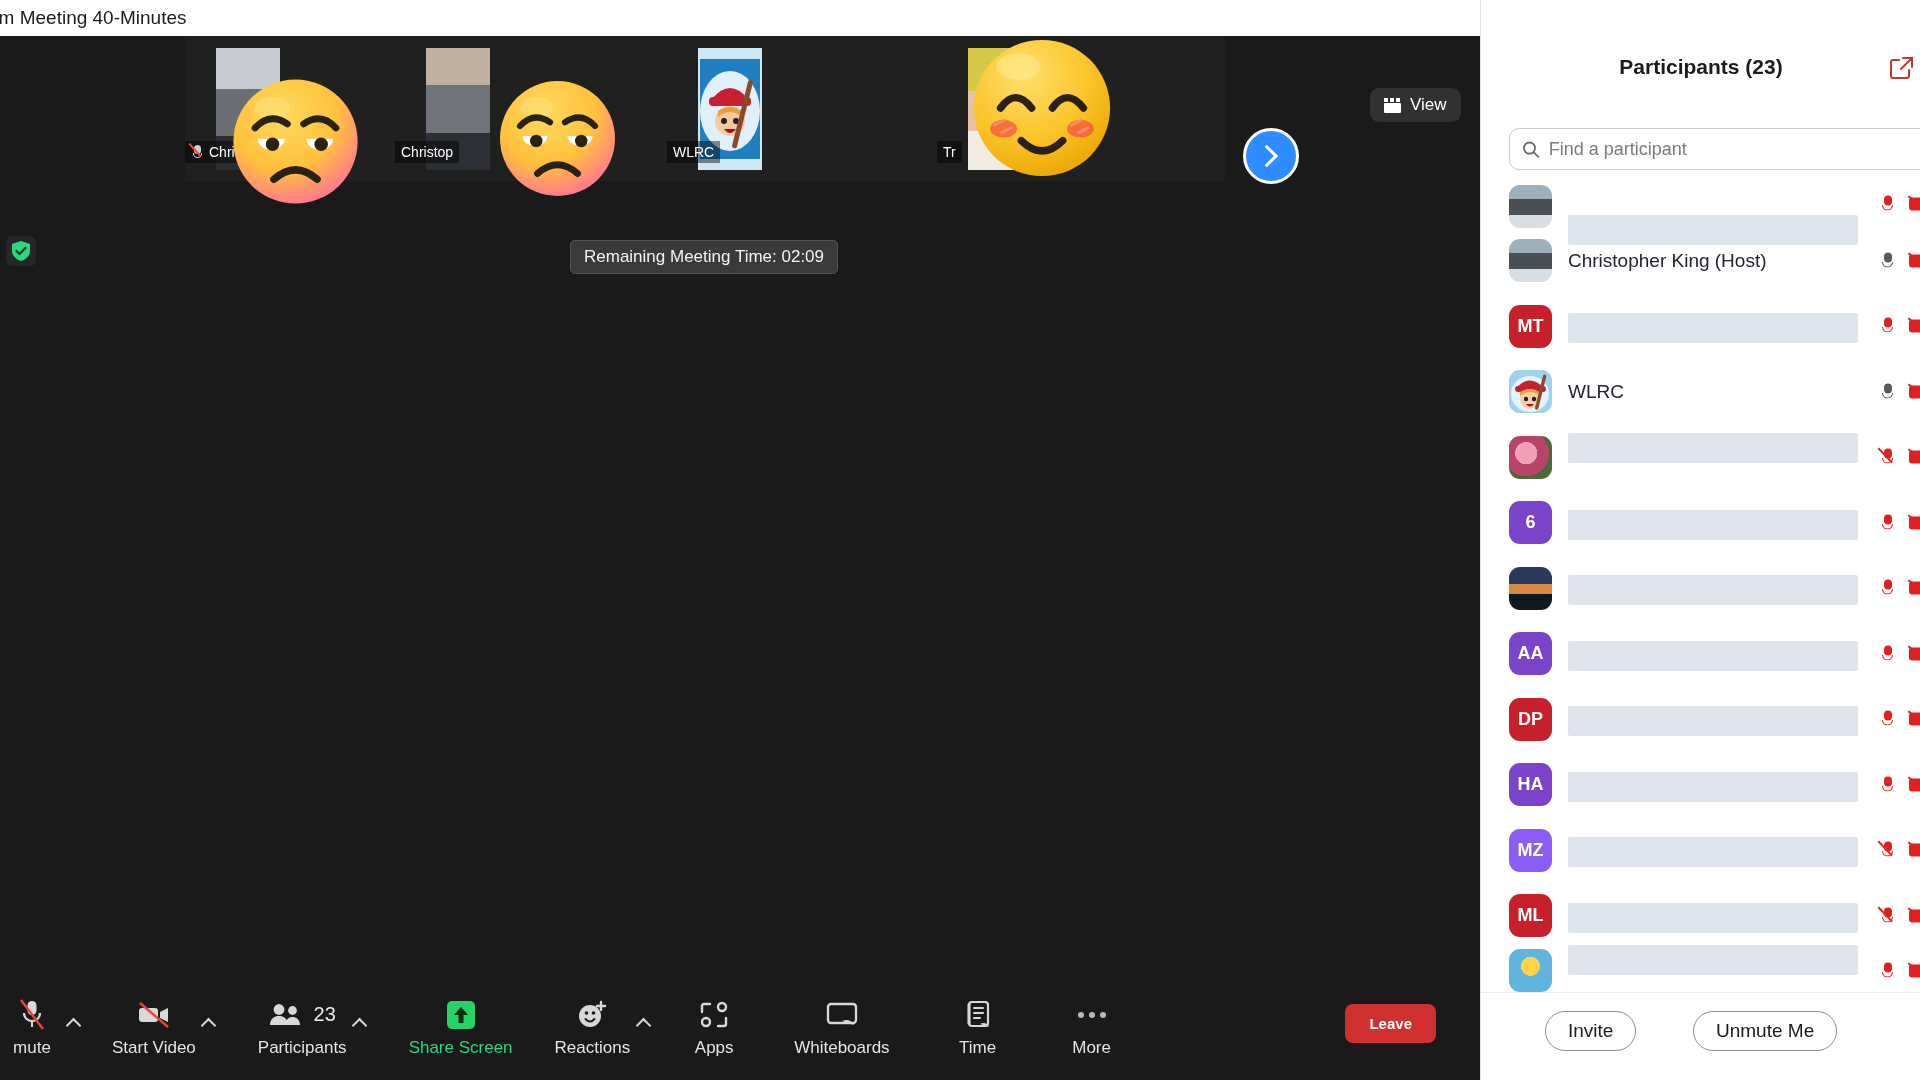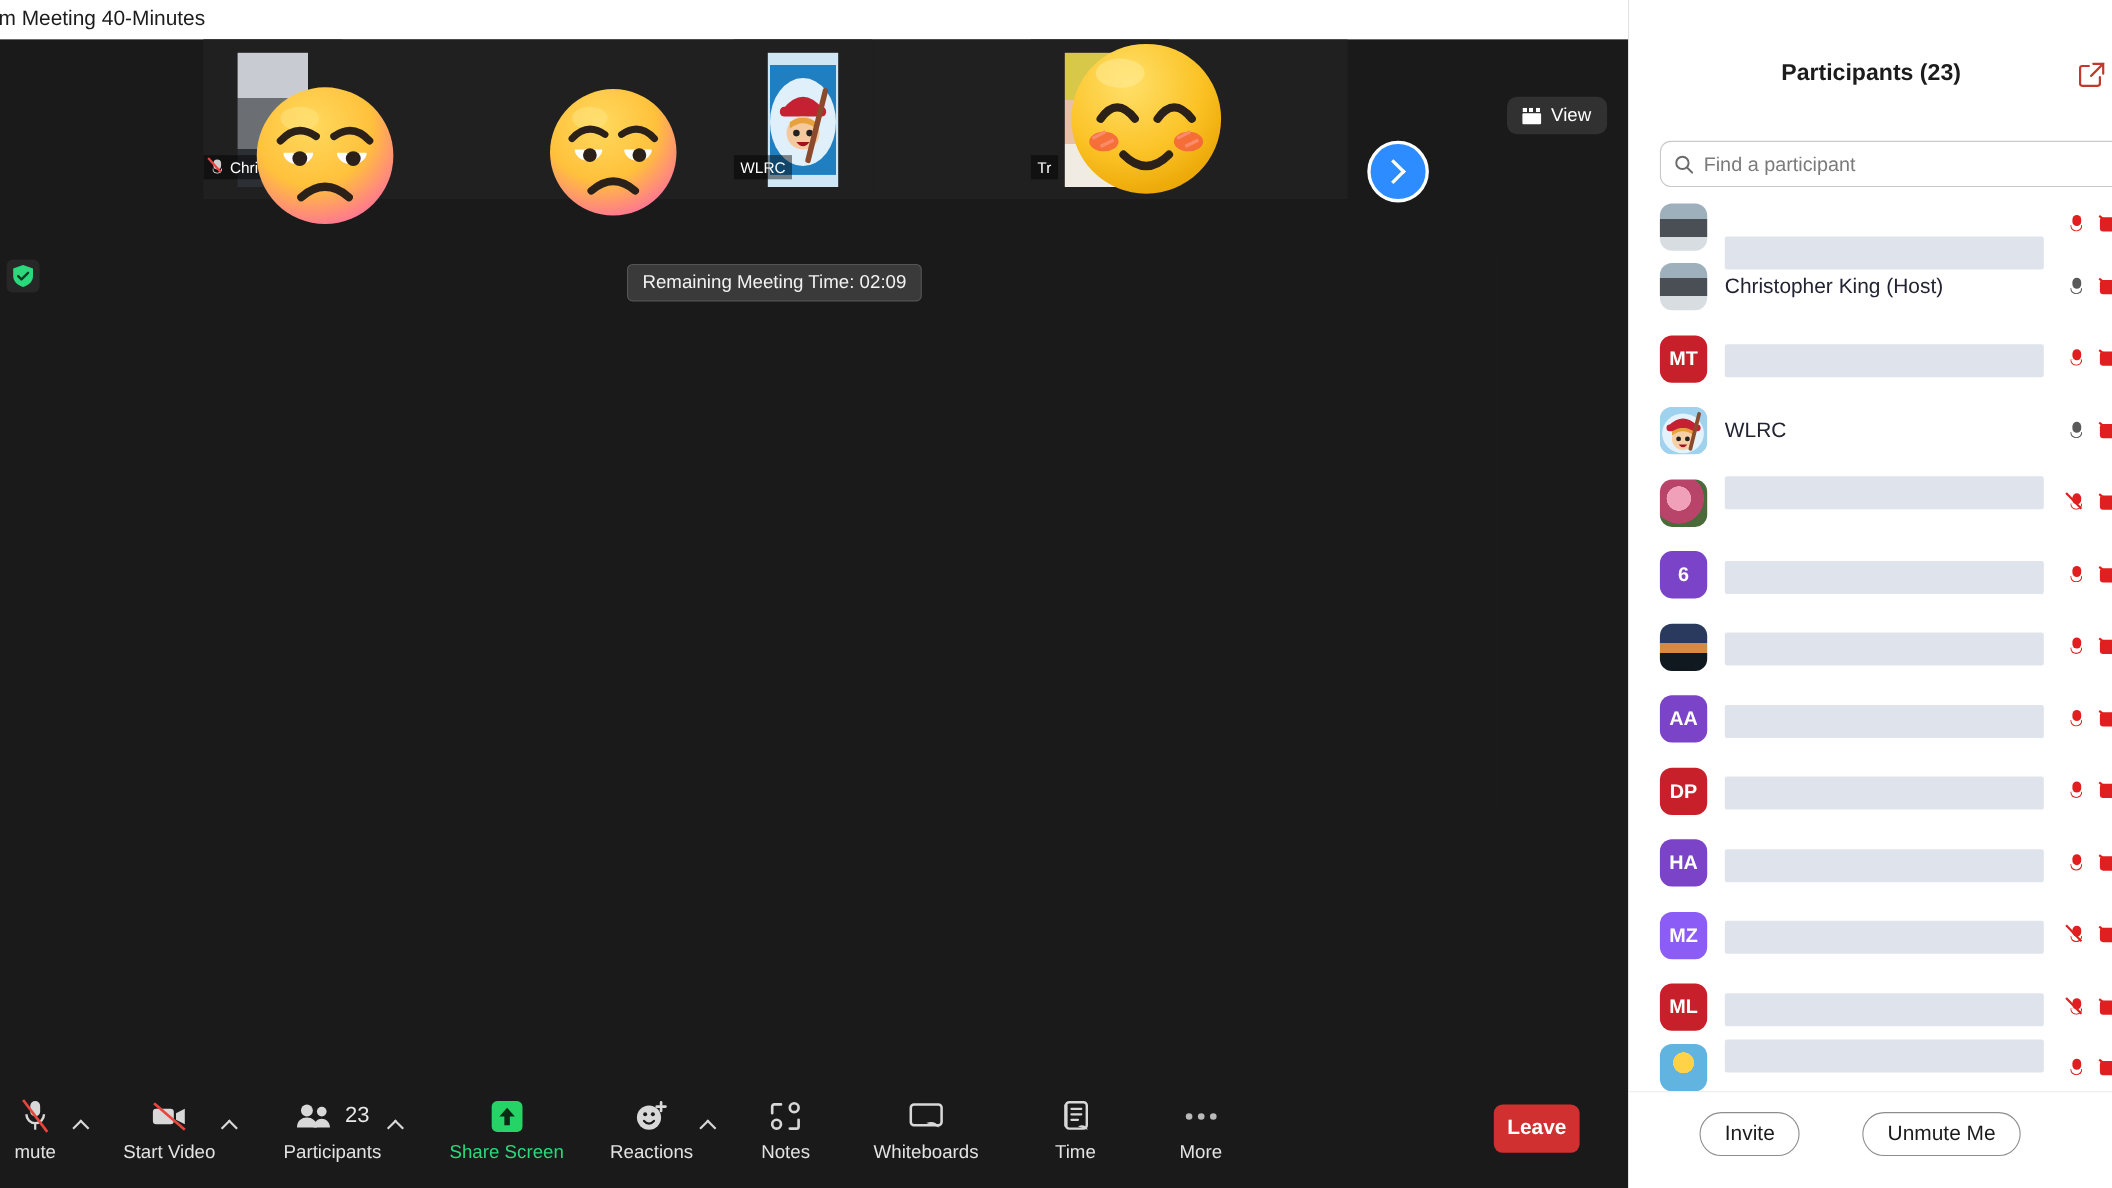--- a/index.html
+++ b/index.html
@@ -155,22 +155,22 @@
     width:26px; height:40px; display:flex; align-items:flex-start;
     justify-content:center; cursor:pointer; padding-top:14px;
   }
   .caret::after{
     content:""; width:9px;height:9px;
     border-top:2px solid #d8d8d8; border-left:2px solid #d8d8d8;
     transform:rotate(45deg);
   }
   #leave{
     position:absolute; right:44px; top:32px;
-    background:#d0302f; color:#fff; font-size:19px; font-weight:bold;
-    padding:11px 12px; border-radius:8px; border:none; cursor:pointer;
+    background:#d0302f; color:#fff; font-size:15px; font-weight:bold;
+    padding:11px 24px; border-radius:8px; border:none; cursor:pointer;
     font-family:"Liberation Sans", sans-serif;
   }
 
   
   #panel{
     position:absolute; top:0; right:0; width:440px; height:1080px;
     background:#ffffff; border-left:1px solid #e3e3e3;
   }
   #panelhead{
     position:absolute; top:36px; left:0; width:440px; height:62px;
@@ -278,20 +278,26 @@
       <div class="namebar">
         <span class="mic-off">
           <span class="body"></span>
             <span class="stand"></span>
             <span class="slash"></span>
         </span>
         <span class="nm">Christopher King</span>
       </div>
     </div>
 
+    <div class="tile" style="left:210px;">
+      <div class="vid" style="background:linear-gradient(#c0b0a0 0 30%,#707478 30% 70%,#2c2f33 70% 100%);"></div>
+      <div class="namebar">
+        <span class="nm">Christop</span>
+      </div>
+    </div>
 
     <div class="tile" style="left:482px;">
       <div class="vid" style="background:#cfe6f5; display:flex; align-items:center; justify-content:center;">
         <svg width="60" height="100" viewBox="0 0 60 100">
           <rect x="0" y="0" width="60" height="100" fill="#1f7fc0"></rect>
           <ellipse cx="30" cy="52" rx="30" ry="40" fill="#dff0fa"></ellipse>
           <path d="M12 40 q18 -22 36 0 z" fill="#c62033"></path>
           <rect x="9" y="38" width="42" height="9" rx="4" fill="#c62033"></rect>
           <circle cx="30" cy="62" r="15" fill="#f5c9a0"></circle>
           <path d="M18 58 q12 -10 24 0 l0 -6 q-12 -8 -24 0 z" fill="#e8a23c"></path>
@@ -469,21 +475,21 @@
     <div style="width:30px"></div>
     <div class="tbitem">
       <span class="ic">
         <svg width="30" height="28" viewBox="0 0 30 28">
           <path d="M11 3 H5 a2 2 0 0 0 -2 2 v6" stroke="#d8d8d8" stroke-width="2.4" fill="none" stroke-linecap="round"></path>
           <circle cx="23" cy="6" r="4" stroke="#d8d8d8" stroke-width="2.4" fill="none"></circle>
           <circle cx="7" cy="21" r="4" stroke="#d8d8d8" stroke-width="2.4" fill="none"></circle>
           <path d="M19 25 h6 a2 2 0 0 0 2 -2 v-6" stroke="#d8d8d8" stroke-width="2.4" fill="none" stroke-linecap="round"></path>
         </svg>
       </span>
-      <span class="lb">Notes</span>
+      <span class="lb">Apps</span>
     </div>
 
     <div style="width:52px"></div>
     <div class="tbitem">
       <span class="ic">
         <svg width="32" height="26" viewBox="0 0 32 26">
           <rect x="2" y="2" width="28" height="19" rx="3" stroke="#d8d8d8" stroke-width="2.3" fill="none"></rect>
           <path d="M16 19 q8 -3 12 4 z" fill="#d8d8d8"></path>
         </svg>
       </span>

